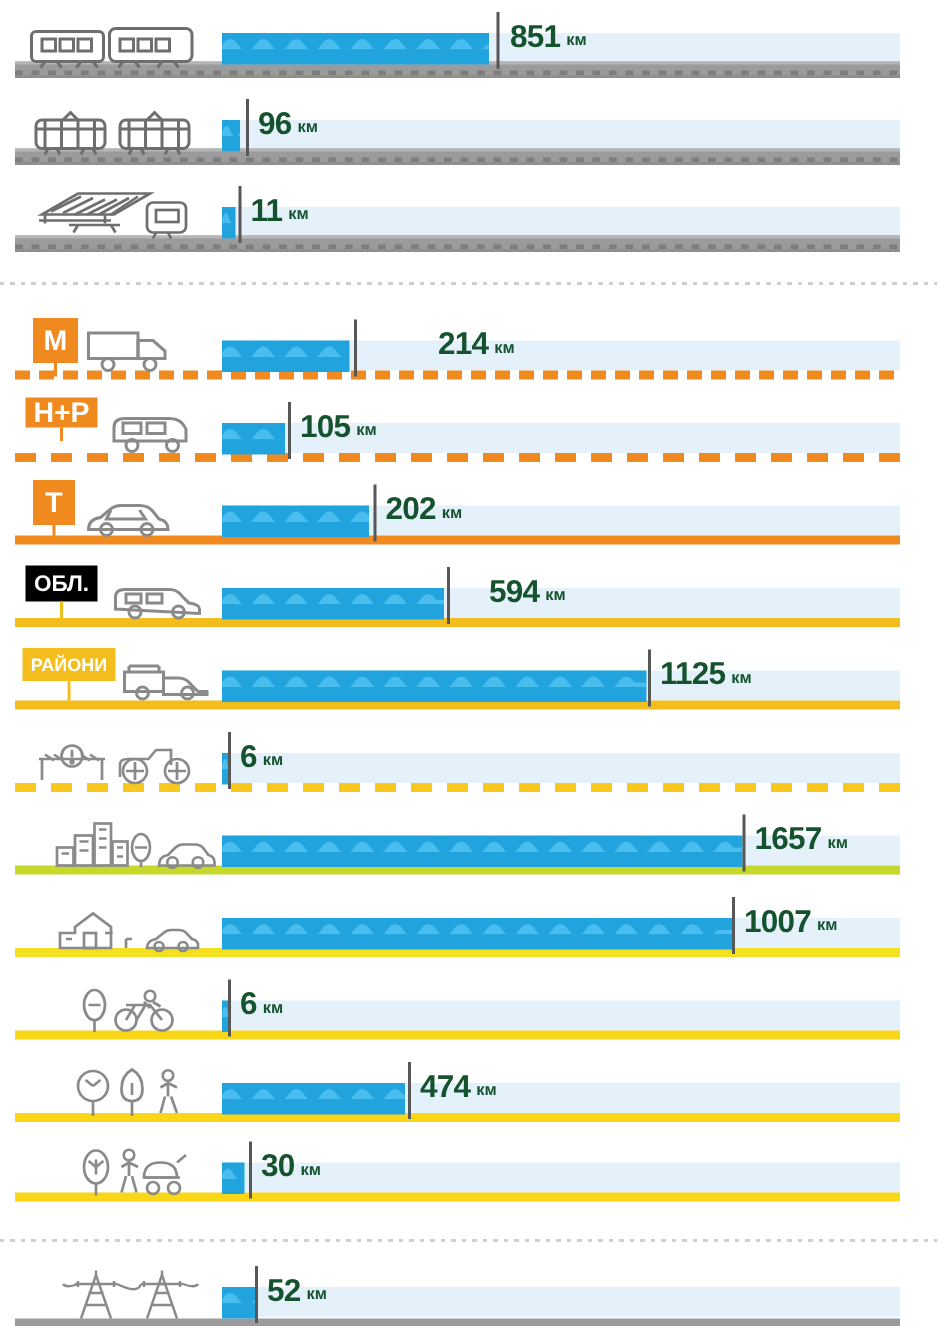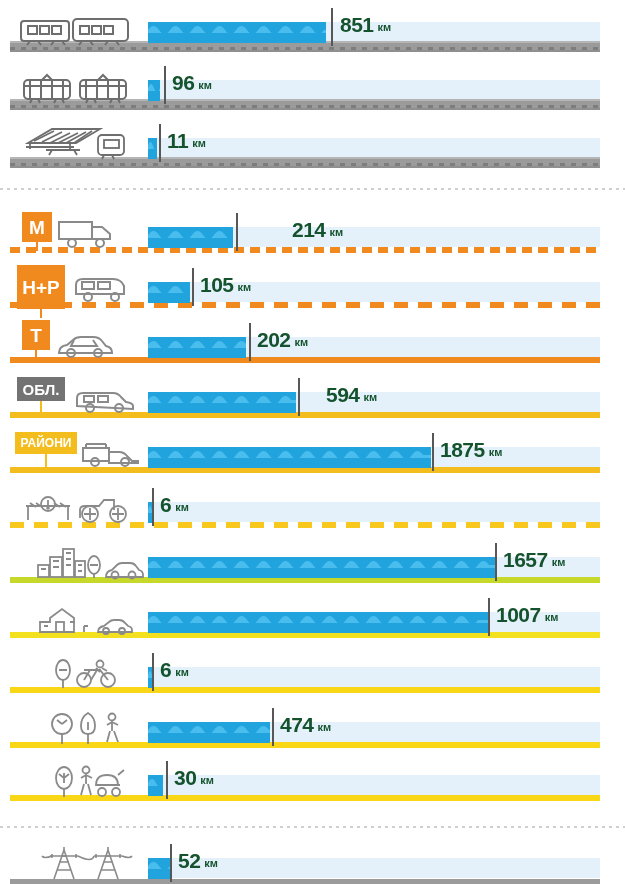--- a/index.html
+++ b/index.html
@@ -269,21 +269,21 @@
     </div>
     <div class="marker" style="left:236px;top:6px;height:38px;"></div>
     <div class="value" style="left:244px;top:12px;margin-left:48px;">
       <span>214</span><span class="unit">км</span>
     </div>
   </div>
 
   <div class="row" style="top:262px;">
     <div class="track" style="top:20px;width:452px;"></div>
     <div class="line dashed-line" style="top:40px;width:590px;color:#f08a1e;"></div>
-    <div class="badge" style="left:17px;top:3px;width:48px;height:44px;background:#f08a1e;font-size:19px;">
+    <div class="badge" style="left:17px;top:3px;width:48px;height:20px;background:#f08a1e;font-size:19px;">
       <span>H+P</span>
       <span class="post" style="background:#f08a1e;"></span>
     </div>
     <span class="icon" style="left:72px;top:12px;">
       <svg width="56" height="30" viewBox="0 0 56 30">
         <g fill="none" stroke="#8a8a8a" stroke-width="2">
           <path d="M4 20 v-9 q0 -6 7 -6 h30 q8 0 11 7 v8 z"></path>
           <rect x="10" y="8" width="12" height="7"></rect>
             <rect x="26" y="8" width="12" height="7"></rect>
           <circle cx="16" cy="23" r="4"></circle>
@@ -330,21 +330,21 @@
     </div>
     <div class="marker" style="left:249px;top:6px;height:38px;"></div>
     <div class="value" style="left:257px;top:12px;">
       <span>202</span><span class="unit">км</span>
     </div>
   </div>
 
   <div class="row" style="top:372px;">
     <div class="track" style="top:20px;width:452px;"></div>
     <div class="line solid" style="top:40px;width:590px;background:#f4bd1e;"></div>
-    <div class="badge" style="left:17px;top:5px;width:48px;height:24px;background:#737373;font-size:15px;">
+    <div class="badge" style="left:17px;top:5px;width:48px;height:24px;background:#000000;font-size:15px;">
       <span>ОБЛ.</span>
       <span class="post" style="background:#f4bd1e;height:14px;"></span>
     </div>
     <span class="icon" style="left:74px;top:14px;">
       <svg width="62" height="28" viewBox="0 0 62 28">
         <g fill="none" stroke="#8a8a8a" stroke-width="2">
           <path d="M3 20 v-8 q0 -5 6 -5 h30 q5 0 8 4 l5 5 q7 1 7 4 v3 z"></path>
           <rect x="10" y="10" width="10" height="6"></rect>
             <rect x="24" y="10" width="10" height="6"></rect>
           <circle cx="16" cy="22" r="4"></circle>
@@ -385,21 +385,21 @@
     </span>
     <div class="bar" style="top:20px;width:283px;">
       <div class="waves">
         <svg width="283" height="11" viewBox="0 0 283 11" preserveAspectRatio="none">
           <path d="M0 8 Q5.5 0 11 8 T22 8 T33 8 T44 8 T55 8 T66 8 T77 8 T88 8 T99 8 T110 8 T121 8 T132 8 T143 8 T154 8 T165 8 T176 8 T187 8 T198 8 T209 8 T220 8 T231 8 T242 8 T253 8 T264 8 T275 8 L283 8 L283 11 L0 11 Z" fill="#49bdee"></path>
         </svg>
       </div>
     </div>
     <div class="marker" style="left:432px;top:6px;height:38px;"></div>
     <div class="value" style="left:440px;top:12px;">
-      <span>1875</span><span class="unit">км</span>
+      <span>1125</span><span class="unit">км</span>
     </div>
   </div>
 
   <div class="row" style="top:482px;">
     <div class="track" style="top:20px;width:452px;"></div>
     <div class="line dashed-line" style="top:40px;width:590px;color:#f9c81e;"></div>
     <span class="icon" style="left:22px;top:10px;">
       <svg width="116" height="32" viewBox="0 0 116 32">
         <g fill="none" stroke="#8a8a8a" stroke-width="1.8">
           <path d="M4 14 h44 M6 14 v14 M46 14 v14"></path>

